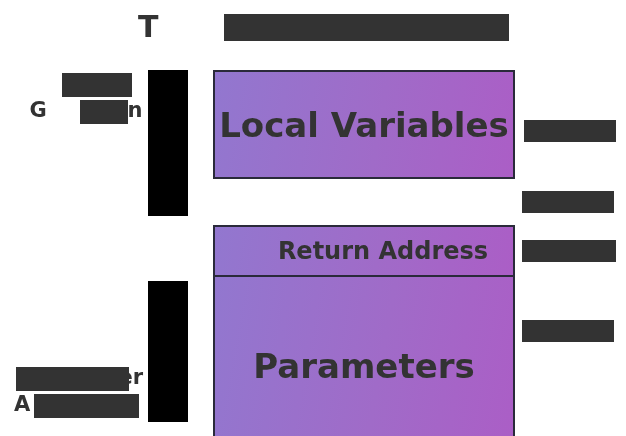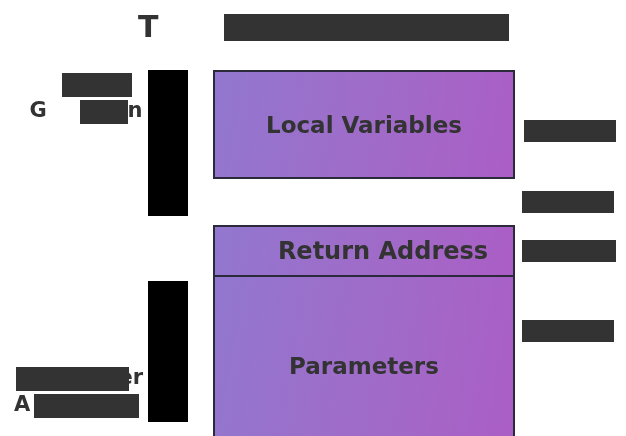--- a/index.html
+++ b/index.html
@@ -120,21 +120,21 @@
     left: 0;
     width: 302px;
     box-sizing: border-box;
     border: 2px solid #2a2a3a;
     background: linear-gradient(100deg, #9277cf 0%, #a06bc8 55%, #ab5ec6 100%);
     display: flex;
     align-items: center;
     justify-content: center;
   }
   .frame-cell .cell-label {
-    font-size: 23px;
+    font-size: 34px;
     font-weight: bold;
     color: #333333;
     white-space: nowrap;
   }
   #cell-local-variables { top: 0px;   height: 109px; }
   #cell-saved-ebp       { top: 107px; height: 50px;  }
   #cell-return-address  { top: 155px; height: 52px; padding-left: 38px;  }
   #cell-parameters      { top: 205px; height: 181px; }
 
   #cell-saved-ebp .cell-label,

